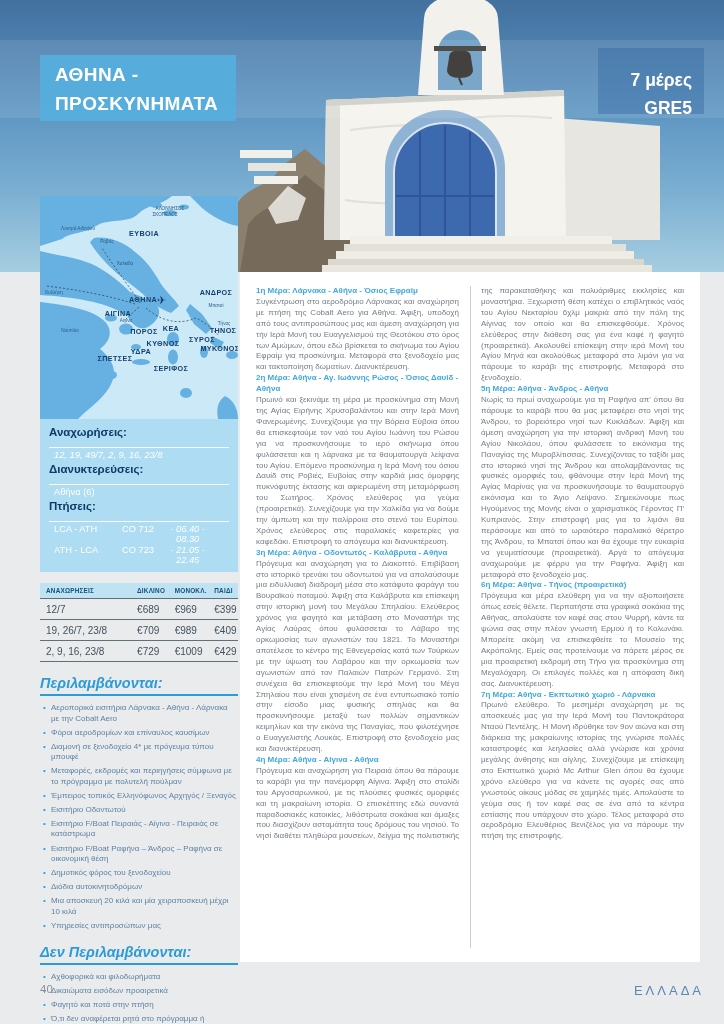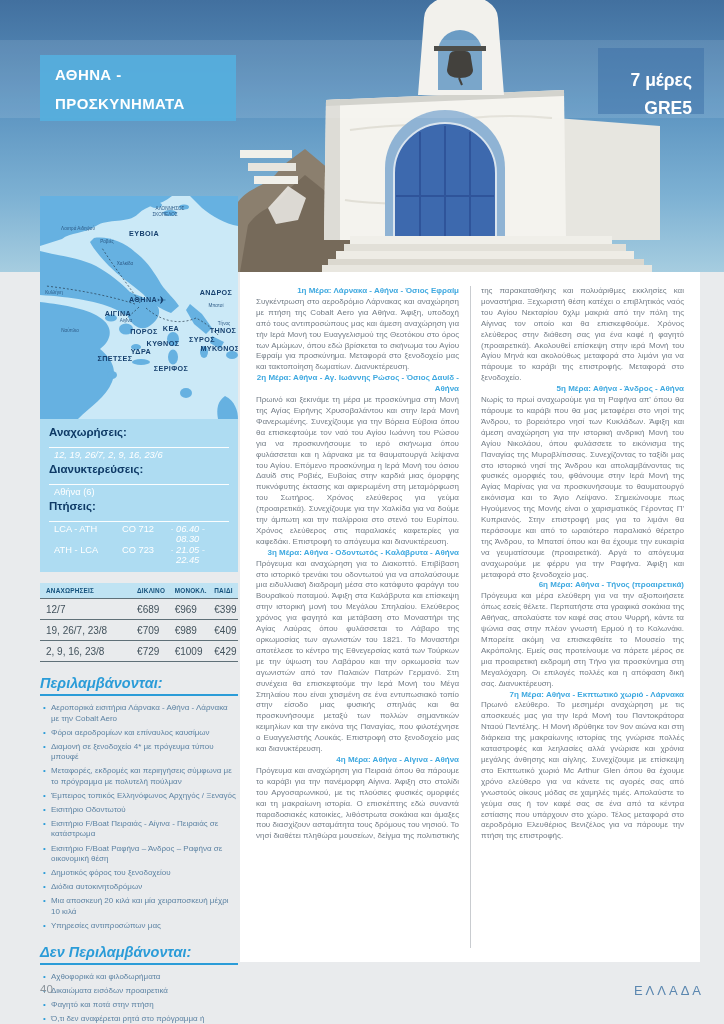--- a/index.html
+++ b/index.html
@@ -11,21 +11,21 @@
   
   .photo {
     position:absolute; left:0; top:0; width:724px; height:272px;
     background:linear-gradient(180deg,#42709f 0%, #5b93c0 38%, #7db1d3 72%, #a6cde0 100%);
   }
   .photo svg { position:absolute; left:0; top:0; }
   .sky-band { position:absolute; left:0; top:40px; width:724px; height:78px; background:rgba(255,255,255,0.10); }
   .title-badge {
     position:absolute; left:40px; top:55px; width:196px; height:66px;
     background:rgba(85,174,222,0.93); color:#ffffff; font-weight:bold;
-    font-size:15px; line-height:29px; padding:5px 0 0 15px; letter-spacing:0.4px;
+    font-size:19px; line-height:29px; padding:5px 0 0 15px; letter-spacing:0.4px;
   }
   .code-badge {
     position:absolute; left:576px; top:48px; width:106px; height:66px;
     background:rgba(56,108,166,0.48); color:#ffffff; font-weight:bold;
     font-size:17.5px; line-height:28px; text-align:right; padding:18px 12px 0 0;margin-left:22px;
   }
   
   .map-panel { position:absolute; left:40px; top:196px; width:198px; height:223px; }
   .map-panel svg { display:block; }
   .m-big   { font-family:"Liberation Sans",sans-serif; font-weight:bold; font-size:7.2px; fill:#16406e; letter-spacing:0.4px; }
@@ -63,21 +63,21 @@
   ul.check li .bullet { color:#2b9cd8; width:11px; flex:none; padding-left:3px; }
   .note { font-size:6.7px; font-style:italic; color:#4d86b8; line-height:1.45; margin:5px 0 0 11px; width:172px; }
   .note b { font-weight:bold; }
   .page-num { position:absolute; left:40px; top:983px; font-size:11.5px; color:#8a939b; }
   
   .content-panel { position:absolute; left:240px; top:272px; width:460px; height:690px; background:#ffffff; }
   .columns {
     position:absolute; left:16px; top:14px; width:428px; height:662px;
     column-count:2; column-gap:22px; column-rule:1px solid #c9ccd0; overflow:hidden;
   }
-  .day-title { color:#3fa9e0; font-weight:bold; font-size:8px; line-height:10.9px;text-align:right; }
+  .day-title { color:#3fa9e0; font-weight:bold; font-size:8px; line-height:10.9px; }
   .day-text  { color:#737d87; font-size:8px; line-height:10.9px; text-align:justify; margin:0; }
   .brand { position:absolute; right:20px; top:983px; color:#5b87b0; font-size:13px; letter-spacing:3px;margin-left:28px; }
 </style>
 </head>
 <body>
 
 <div class="page">
 
   <div class="photo">
     <svg width="724" height="272" viewBox="0 0 724 272">
@@ -184,21 +184,21 @@
         <text x="176" y="111" text-anchor="middle" class="m-small">Μπατσί</text>
         <text x="184" y="129" text-anchor="middle" class="m-small">Τήνος</text>
         <text x="30" y="136" text-anchor="middle" class="m-small">Ναύπλιο</text>
       </svg>
   </div>
 
   <div class="sidebar">
 
     <div class="info-panel">
       <div class="info-head">Αναχωρήσεις:</div>
-      <div class="info-val italic">12, 19, 26/7,  2, 9, 16, 23/6</div>
+      <div class="info-val italic">12, 19, 49/7,  2, 9, 16, 23/8</div>
       <div class="info-head">Διανυκτερεύσεις:</div>
       <div class="info-val">Αθήνα (6)</div>
       <div class="info-head">Πτήσεις:</div>
       <div id="flights">
           <div class="flight-row">
             <span class="route">LCA - ATH</span>
             <span class="flno">CO 712</span>
             <span class="dot">·</span>
             <span class="times">06.40 - 08.30</span>
           </div>

